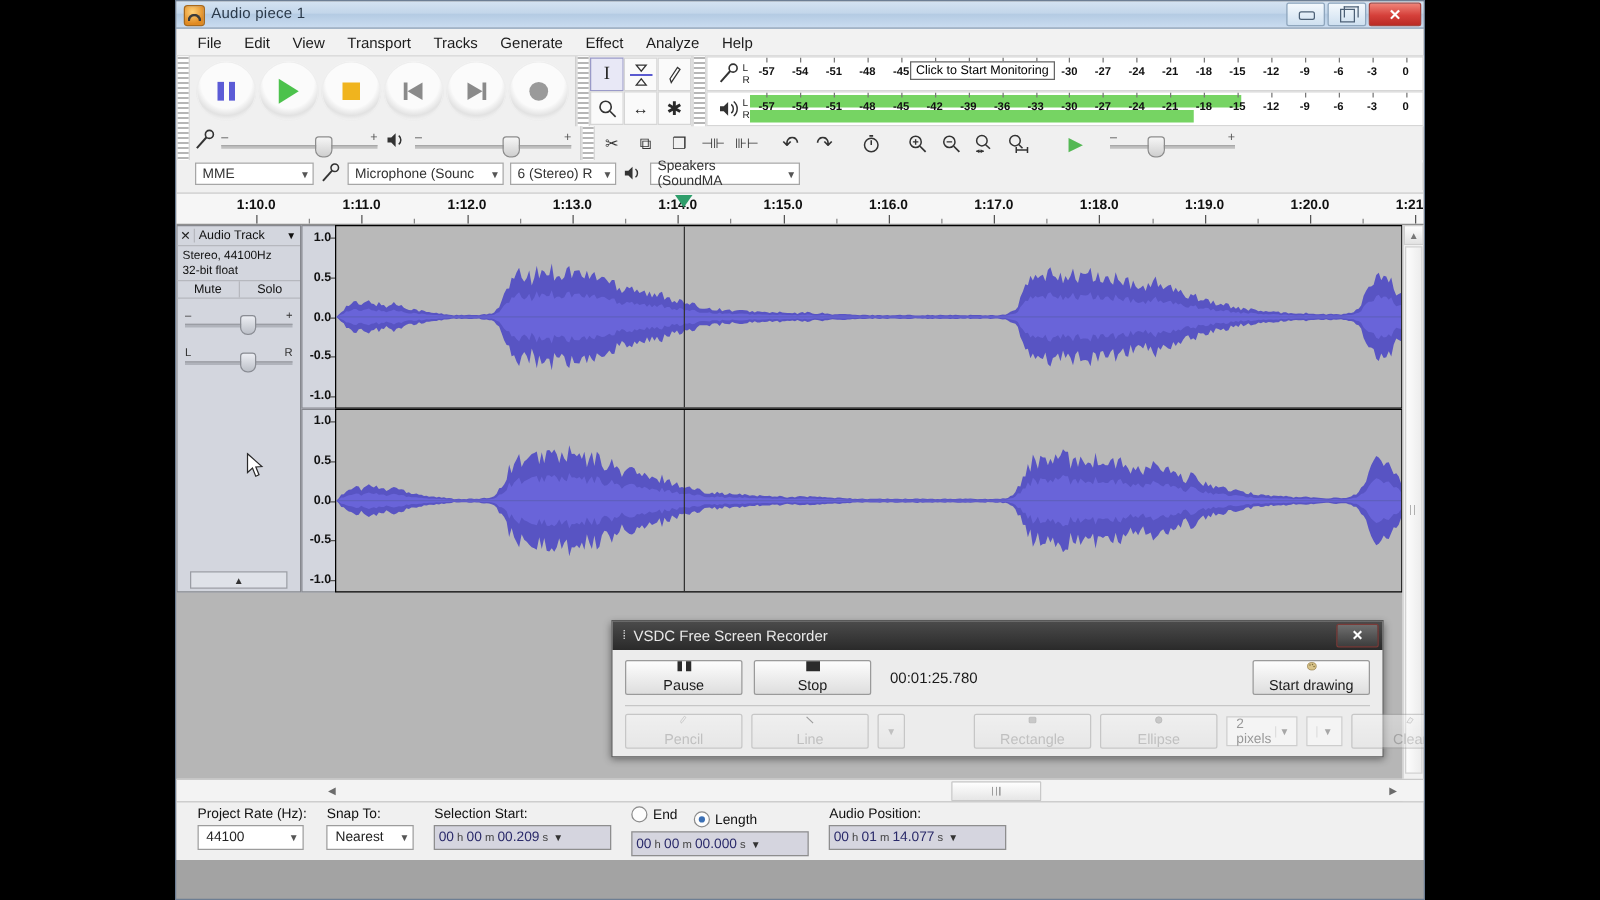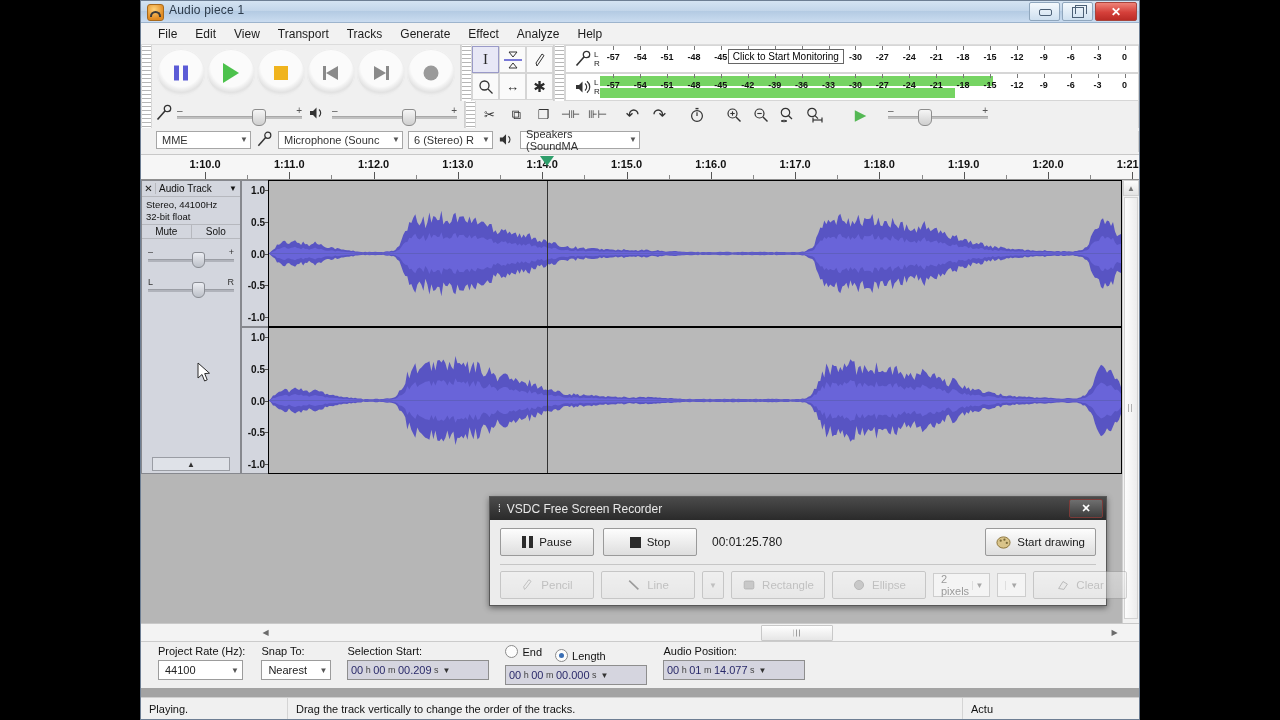--- a/index.html
+++ b/index.html
@@ -177,21 +177,21 @@
       border:1px solid #585858;box-sizing:border-box;z-index:40;box-shadow:0 2px 6px rgba(0,0,0,.45);}
   .vs-title{height:23px;background:linear-gradient(to bottom,#4b4b4b,#2a2a2a);display:flex;align-items:center;
       color:#e9e9e9;font-size:12px;padding-left:8px;position:relative;}
   .vs-x{position:absolute;right:3px;top:2px;width:32px;height:17px;border:1px solid #7a3b38;border-radius:2px;
       background:linear-gradient(to bottom,#6f6f6f,#3d3d3d);color:#fff;font-size:11px;font-weight:bold;
       display:flex;align-items:center;justify-content:center;}
   .vs-body{padding:8px 10px 0 10px;}
   .vs-r1{display:flex;align-items:center;gap:9px;}
   .vbtn{height:26px;min-width:72px;border:1px solid #9a9a9a;border-radius:2px;
       background:linear-gradient(to bottom,#fdfdfd,#dedede);display:flex;align-items:center;justify-content:center;
-      gap:6px;font-size:11.5px;color:#1a1a1a;padding:0 10px;}
+      gap:6px;font-size:11.5px;color:#1a1a1a;padding:0 10px;flex-direction:column;}
   .vs-time{font-size:12px;color:#1a1a1a;margin-left:6px;}
   .vs-draw{margin-left:auto;}
   .vs-sep{height:1px;background:#c6c6c6;margin:8px 0 6px 0;}
   .vs-r2{display:flex;align-items:center;gap:7px;opacity:.45;}
   .vbtn.dis{color:#8c8c8c;background:linear-gradient(to bottom,#f4f4f4,#e2e2e2);}
   .vcombo{height:24px;border:1px solid #a9a9a9;background:#fff;display:flex;align-items:center;font-size:11px;
       color:#333;padding:0 3px 0 7px;box-sizing:border-box;}
   .vcombo .ar{margin-left:auto;width:16px;text-align:center;font-size:8px;color:#555;border-left:1px solid #cfcfcf;}
   .sq{width:11px;height:11px;background:#2b2b2b;}
   .pz{width:11px;height:12px;background:linear-gradient(to right,#2b2b2b 0 4px,transparent 4px 7px,#2b2b2b 7px 11px);}
@@ -748,25 +748,20 @@
           <span class="du">h</span>
           <span class="dg">01</span>
           <span class="du">m</span>
           <span class="dg">14.077</span>
           <span class="du">s</span>
           <span class="tf-ar">▼</span>
         </div>
       </div>
     </div>
 
-    <div class="statusbar">
-      <div class="sbcell" style="width:130px;">Playing.</div>
-      <div class="sbcell" style="flex:1;">Drag the track vertically to change the order of the tracks.</div>
-      <div class="sbcell" style="width:160px;border-right:none;">Actu</div>
-    </div>
 
     <div class="vsdc">
       <div class="vs-title">
         <span style="margin-right:6px;font-size:10px;">⁞</span>
         <span>VSDC Free Screen Recorder</span>
         <div class="vs-x">
           <span>✕</span>
         </div>
       </div>
       <div class="vs-body">
@@ -800,21 +795,21 @@
           </div>
           <div class="vbtn dis" style="width:72px;">
             <svg width="14" height="14" viewBox="0 0 16 16">
               <line x1="2.5" y1="3" x2="13" y2="13" stroke="#3a3a3a" stroke-width="1.8"></line>
             </svg>
             <span>Line</span>
           </div>
           <div class="vbtn dis" style="min-width:20px;width:20px;padding:0;">
             <span style="font-size:8px;">▼</span>
           </div>
-          <div class="vbtn dis" style="width:100px;">
+          <div class="vbtn dis" style="width:100px;margin-left:48px;">
             <svg width="14" height="14" viewBox="0 0 16 16">
               <rect x="2.5" y="3.5" width="11" height="9" rx="1.5" fill="#9d9d9d" stroke="#6f6f6f"></rect>
             </svg>
             <span>Rectangle</span>
           </div>
           <div class="vbtn dis" style="width:82px;">
             <svg width="14" height="14" viewBox="0 0 16 16">
               <circle cx="8" cy="8" r="5.2" fill="#9d9d9d" stroke="#6f6f6f"></circle>
             </svg>
             <span>Ellipse</span>

